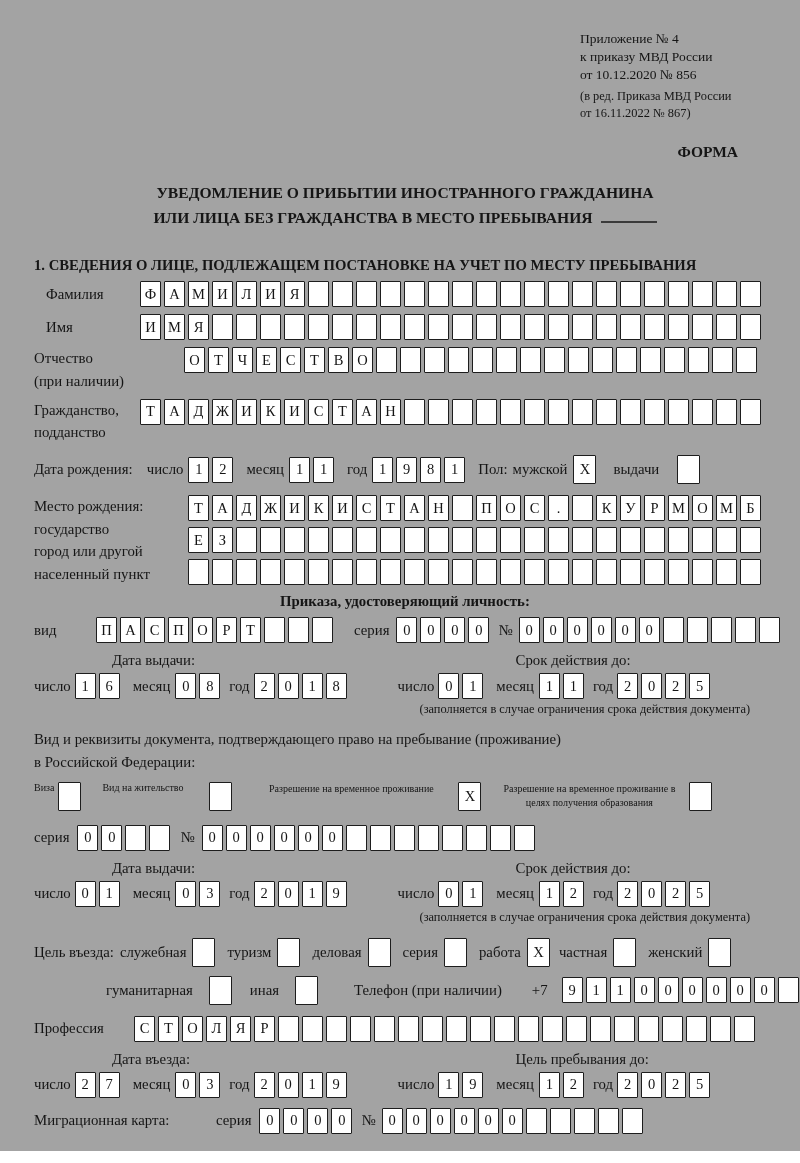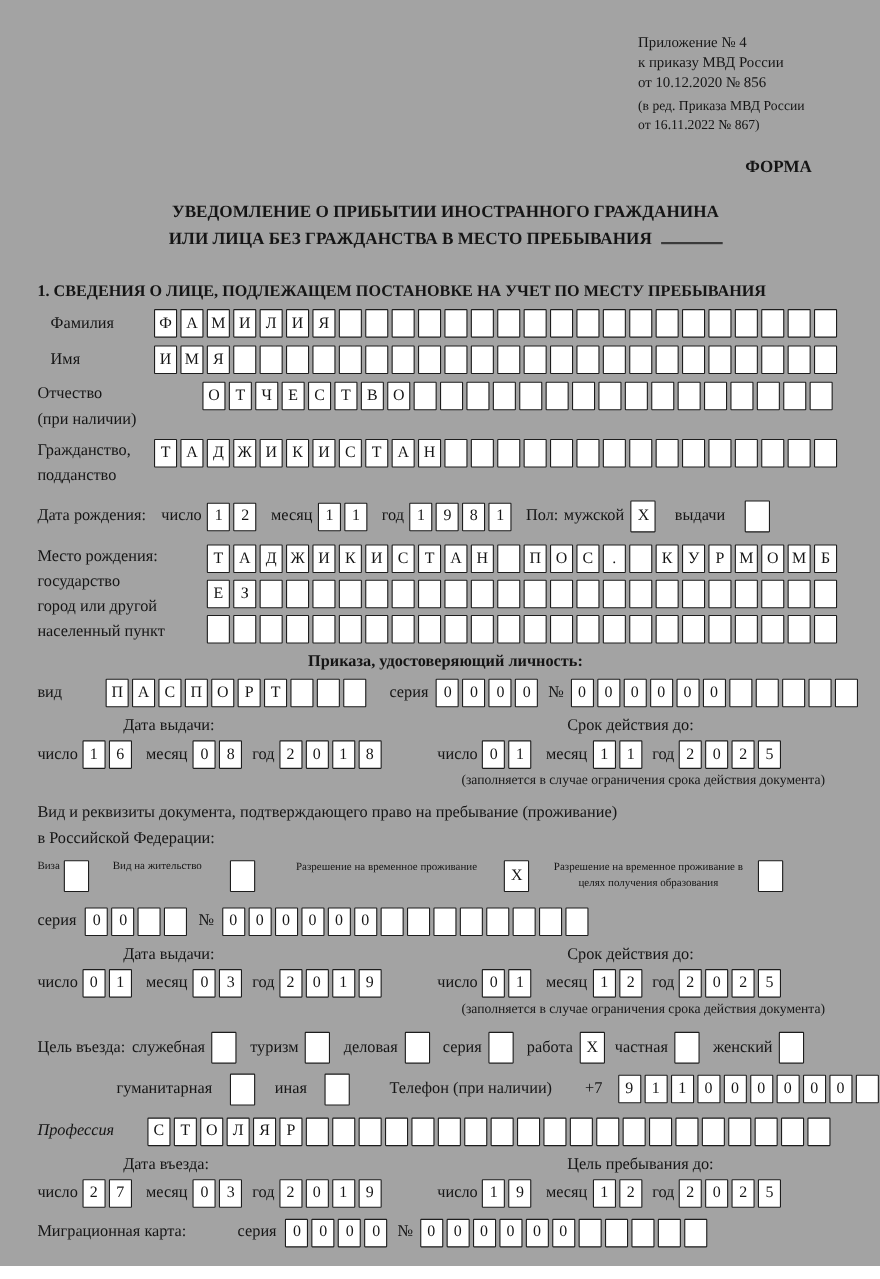--- a/index.html
+++ b/index.html
@@ -24,21 +24,21 @@
   .sub { line-height:1.5; }
 
   .boxes { display:inline-flex; flex:none; }
   .box { width:21px; height:26px; border:1.6px solid #1d1d1d; border-radius:1px; margin-right:3px;
          display:inline-flex; align-items:center; justify-content:center; font-size:14.5px; background:#fff; flex:none; }
   .cb .box { width:23px; height:29px; }
 
   .w-sm  { width:94px;margin-left:12px; }
   .w-md  { width:106px; }
   .w-lg  { width:150px; }
-  .w-prof{ width:100px;font-style:italic; }
+  .w-prof{ width:100px; }
   .w-mig { width:182px; }
 
   .dgrp { display:inline-flex; align-items:center; }
   .dgrp .lbl { margin-right:5px; }
   .gap10 { margin-left:10px; } .gap14 { margin-left:14px; } .gap18 { margin-left:18px; } .gap24 { margin-left:24px; }
 
   .stack > .boxes { margin-bottom:6px; }
   .stack { display:flex; flex-direction:column; }
 
   .center-head { text-align:center; font-weight:bold; font-size:14.8px; margin-top:10px; }

